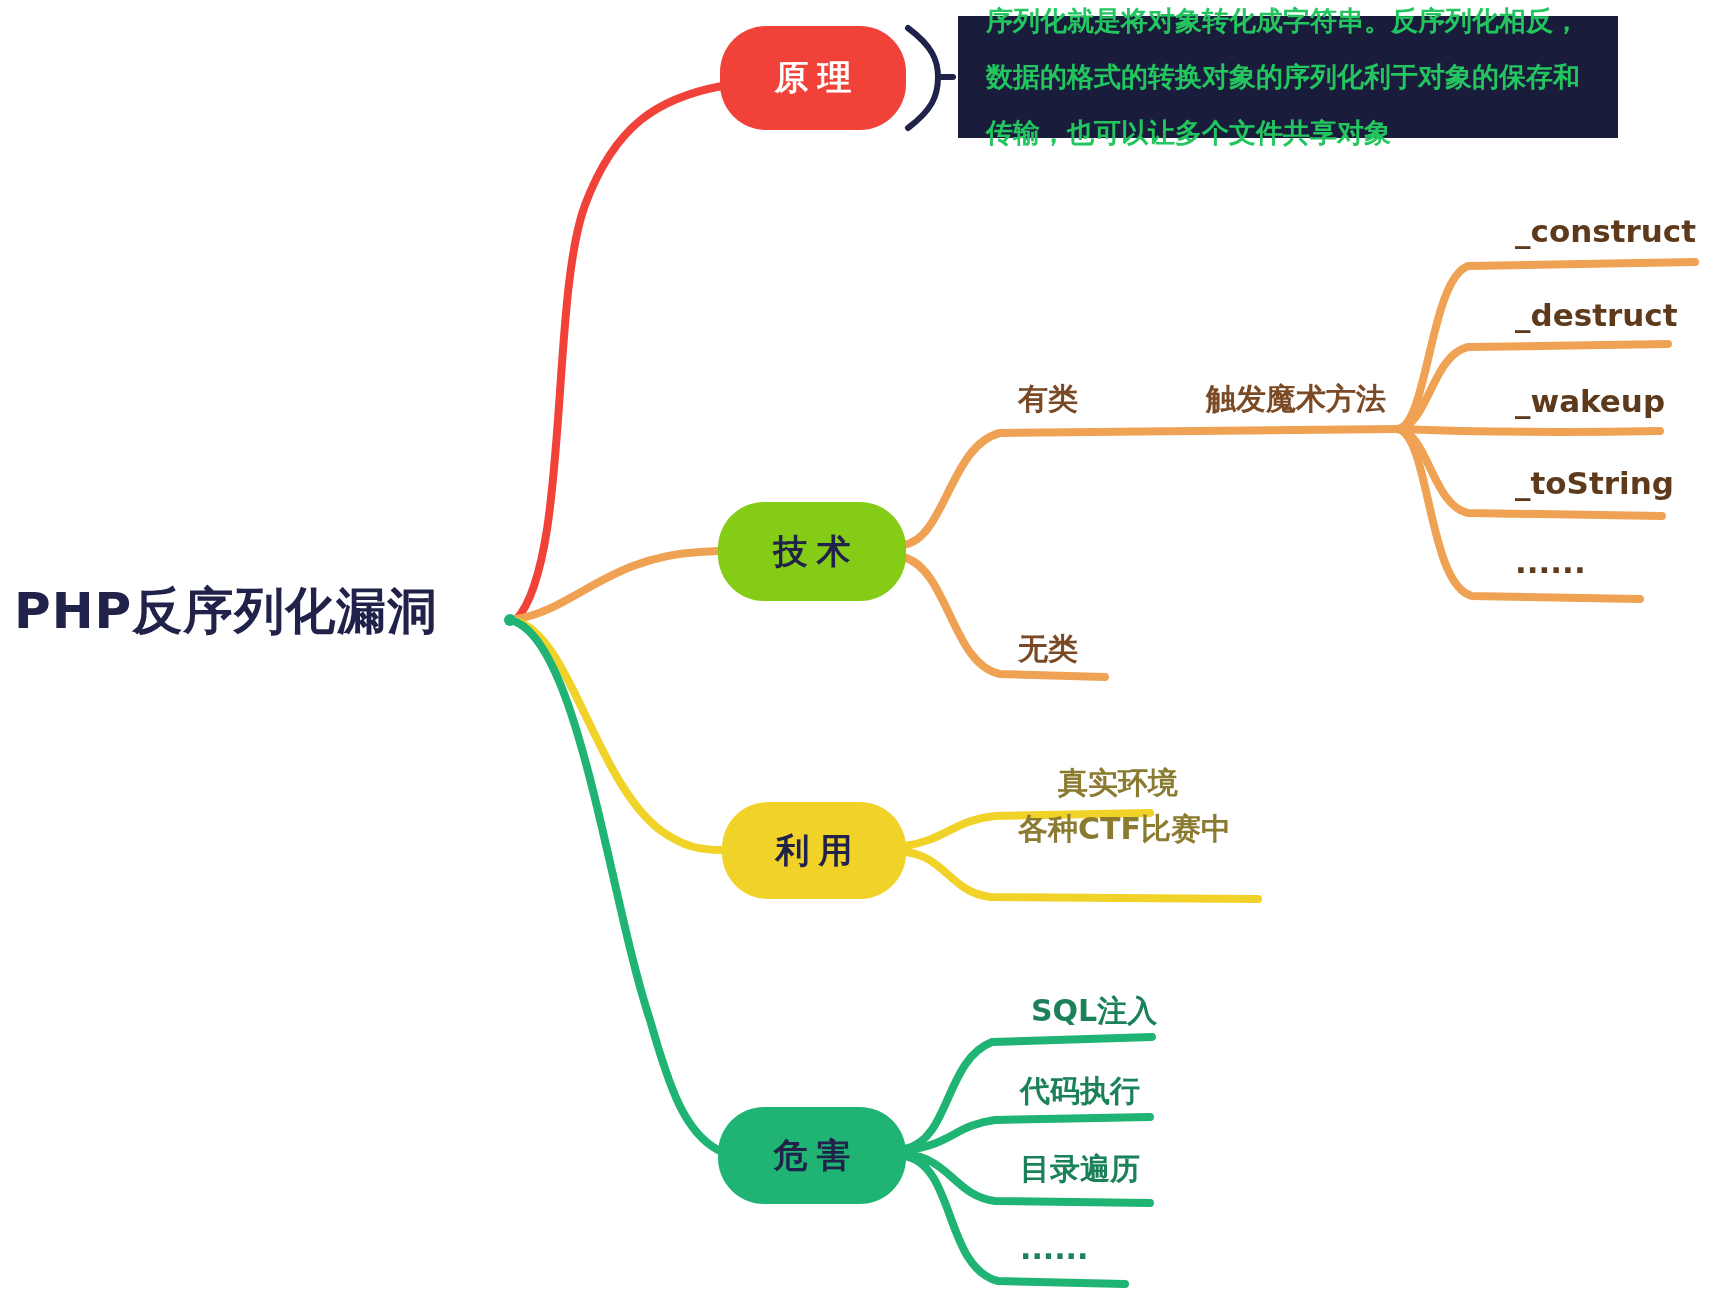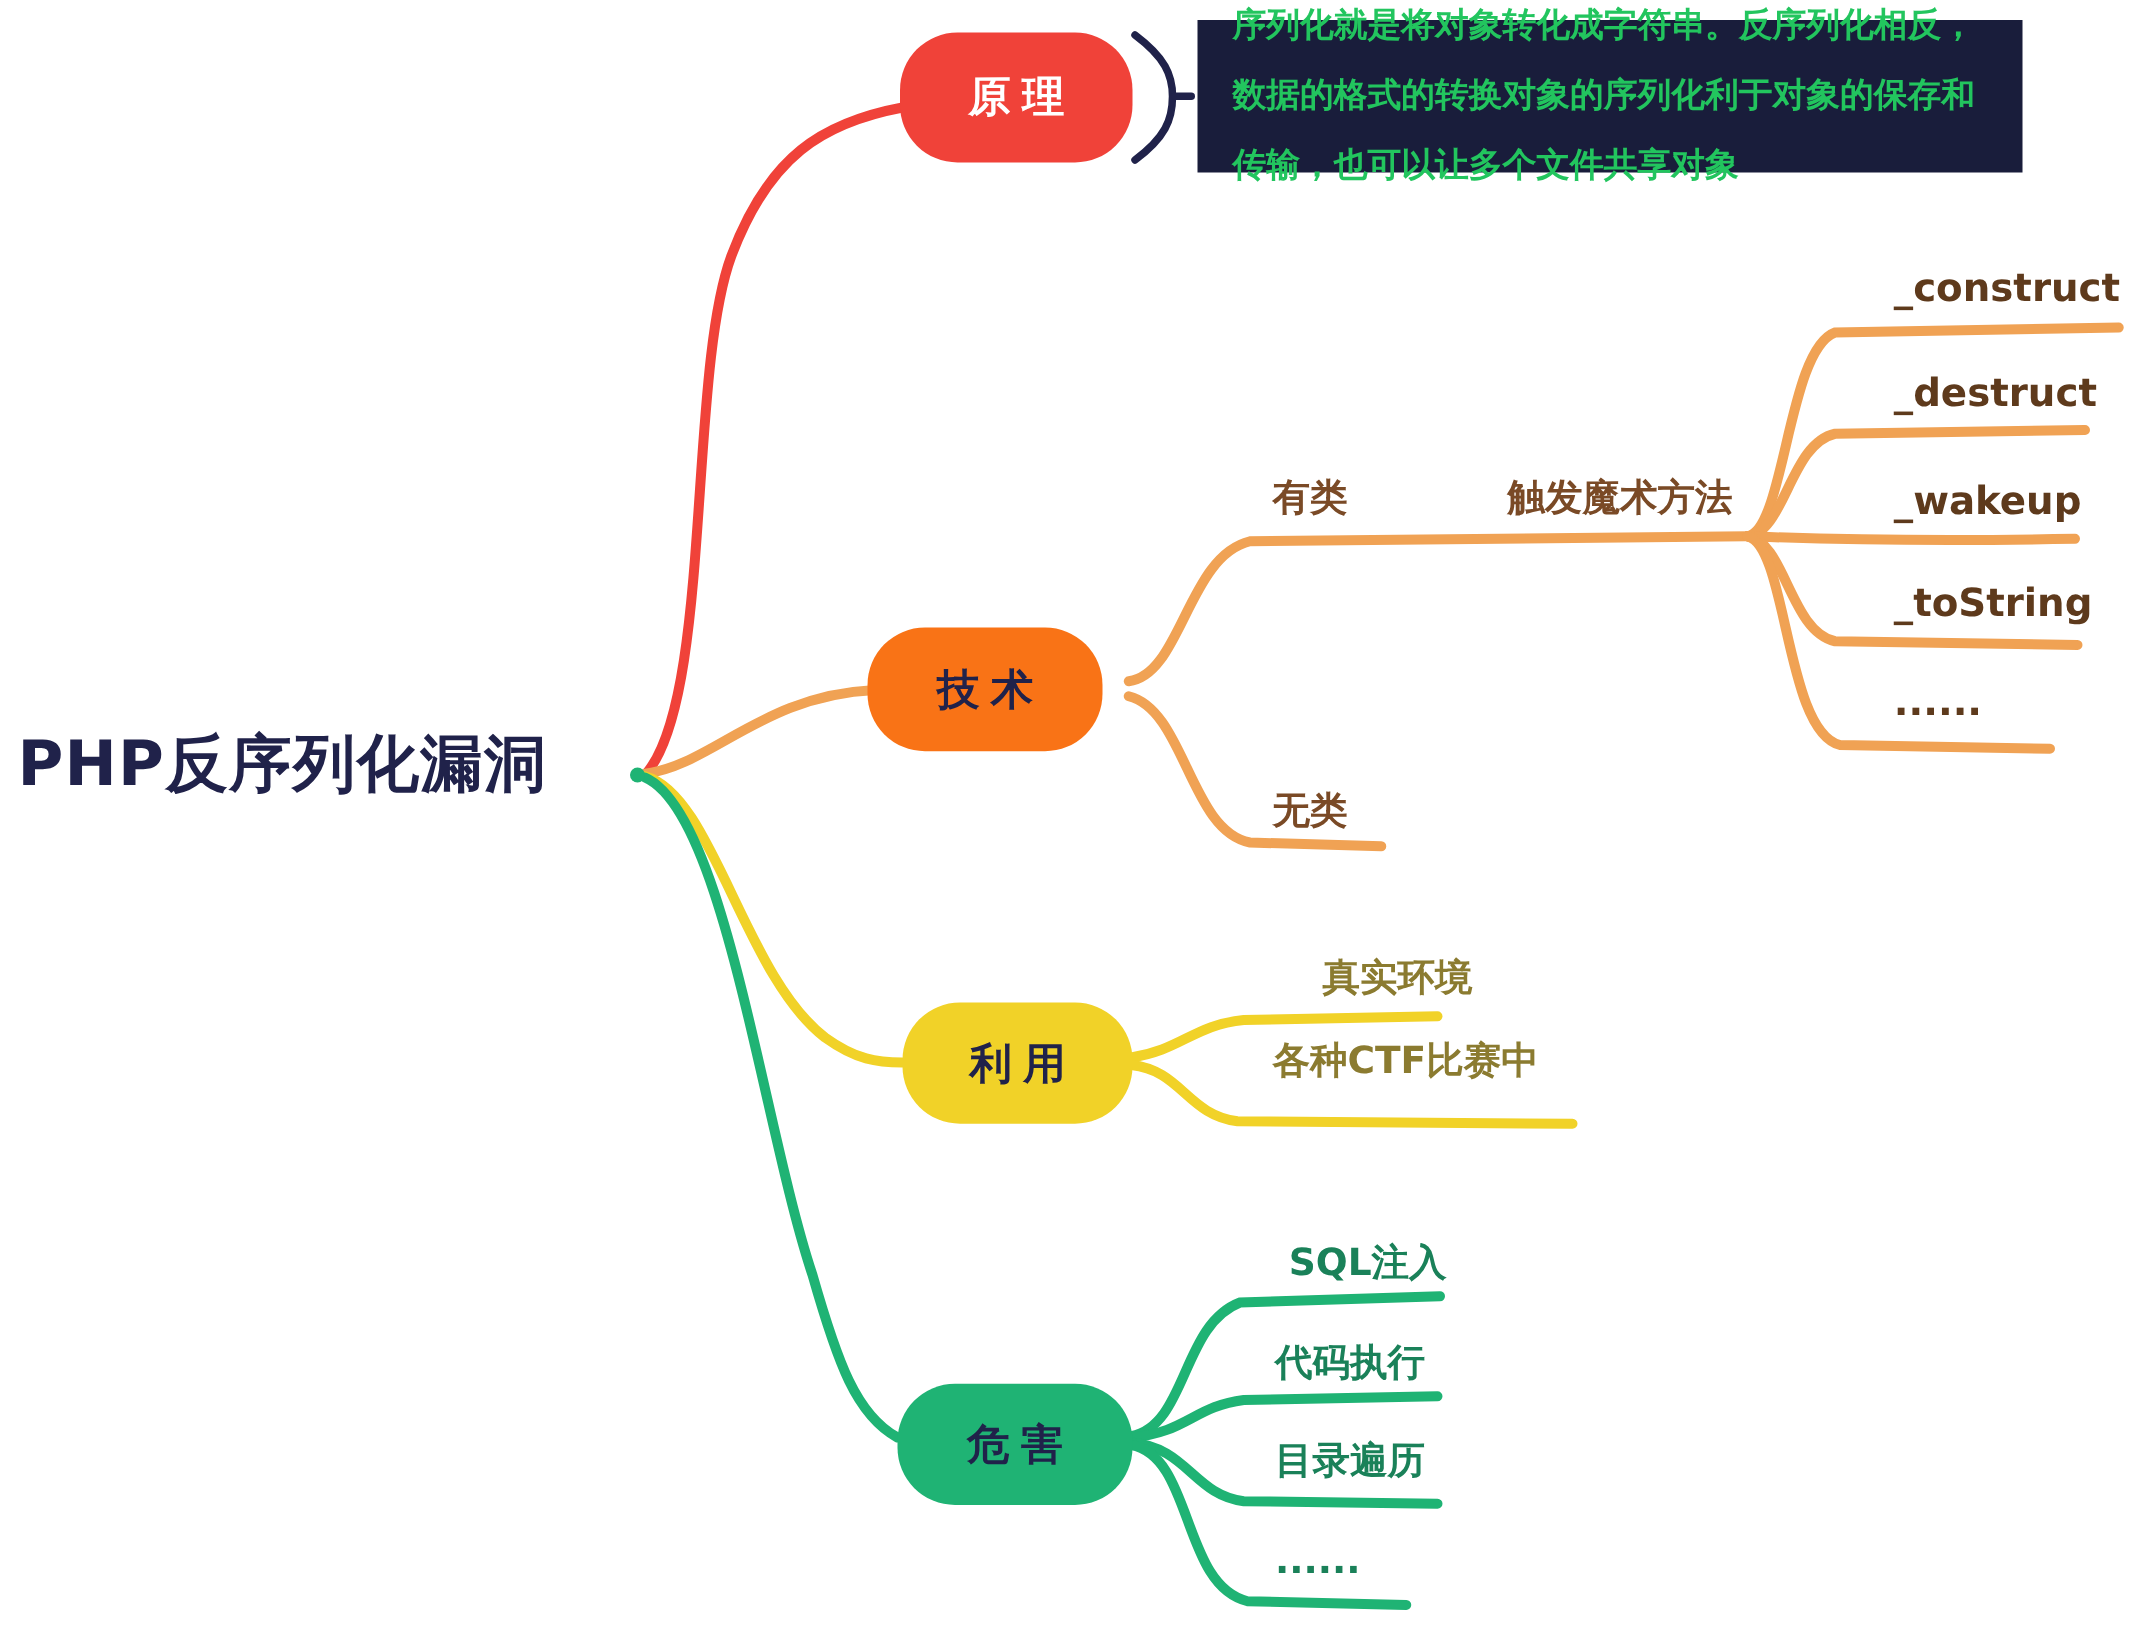--- a/index.html
+++ b/index.html
@@ -18,21 +18,21 @@
     color:#20224A;
   }
   .node{
     position:absolute;
     display:flex;align-items:center;justify-content:center;
     font-weight:bold;font-size:34px;
     letter-spacing:9px;text-indent:9px;
     border-radius:46px;
   }
   .node-principle{left:720px;top:26px;width:186px;height:104px;background:#F04239;color:#ffffff;}
-  .node-technique{left:694px;top:502px;width:188px;height:99px;background:#f97316;color:#20224A;}
+  .node-technique{left:718px;top:502px;width:188px;height:99px;background:#84cc16;color:#20224A;}
   .node-exploitation{left:722px;top:802px;width:184px;height:97px;background:#F1D228;color:#20224A;}
   .node-harm{left:718px;top:1107px;width:188px;height:97px;background:#1FB374;color:#20224A;}
   .note-box{
     position:absolute;left:958px;top:16px;width:660px;height:122px;
     background:#191D3B;color:#22c55e;
     font-weight:bold;font-size:27px;line-height:56px;
     padding:2px 28px;box-sizing:border-box;
     display:flex;align-items:center;
   }
   .brown1{color:#7A4A26;font-size:30px;}
@@ -97,20 +97,20 @@
   <div class="lbl brown1" style="left:1018px;top:382px;">有类</div>
   <div class="lbl brown1" style="left:1206px;top:382px;">触发魔术方法</div>
   <div class="lbl brown2" style="left:1515px;top:214px;">_construct</div>
   <div class="lbl brown2" style="left:1515px;top:298px;">_destruct</div>
   <div class="lbl brown2" style="left:1515px;top:384px;">_wakeup</div>
   <div class="lbl brown2" style="left:1515px;top:466px;">_toString</div>
   <div class="lbl brown2" style="left:1515px;top:545px;">......</div>
   <div class="lbl brown1" style="left:1018px;top:632px;">无类</div>
 
   <div class="lbl olive" style="left:1018px;top:766px;margin-left:40px;">真实环境</div>
-  <div class="lbl olive" style="left:1018px;top:832px;">各种CTF比赛中</div>
+  <div class="lbl olive" style="left:1018px;top:812px;">各种CTF比赛中</div>
 
   <div class="lbl dkgreen" style="left:1018px;top:994px;margin-left:13px;">SQL注入</div>
   <div class="lbl dkgreen" style="left:1020px;top:1074px;">代码执行</div>
   <div class="lbl dkgreen" style="left:1020px;top:1152px;">目录遍历</div>
   <div class="lbl dkgreen" style="left:1020px;top:1232px;">......</div>
 
 </div>
 
 </body></html>

